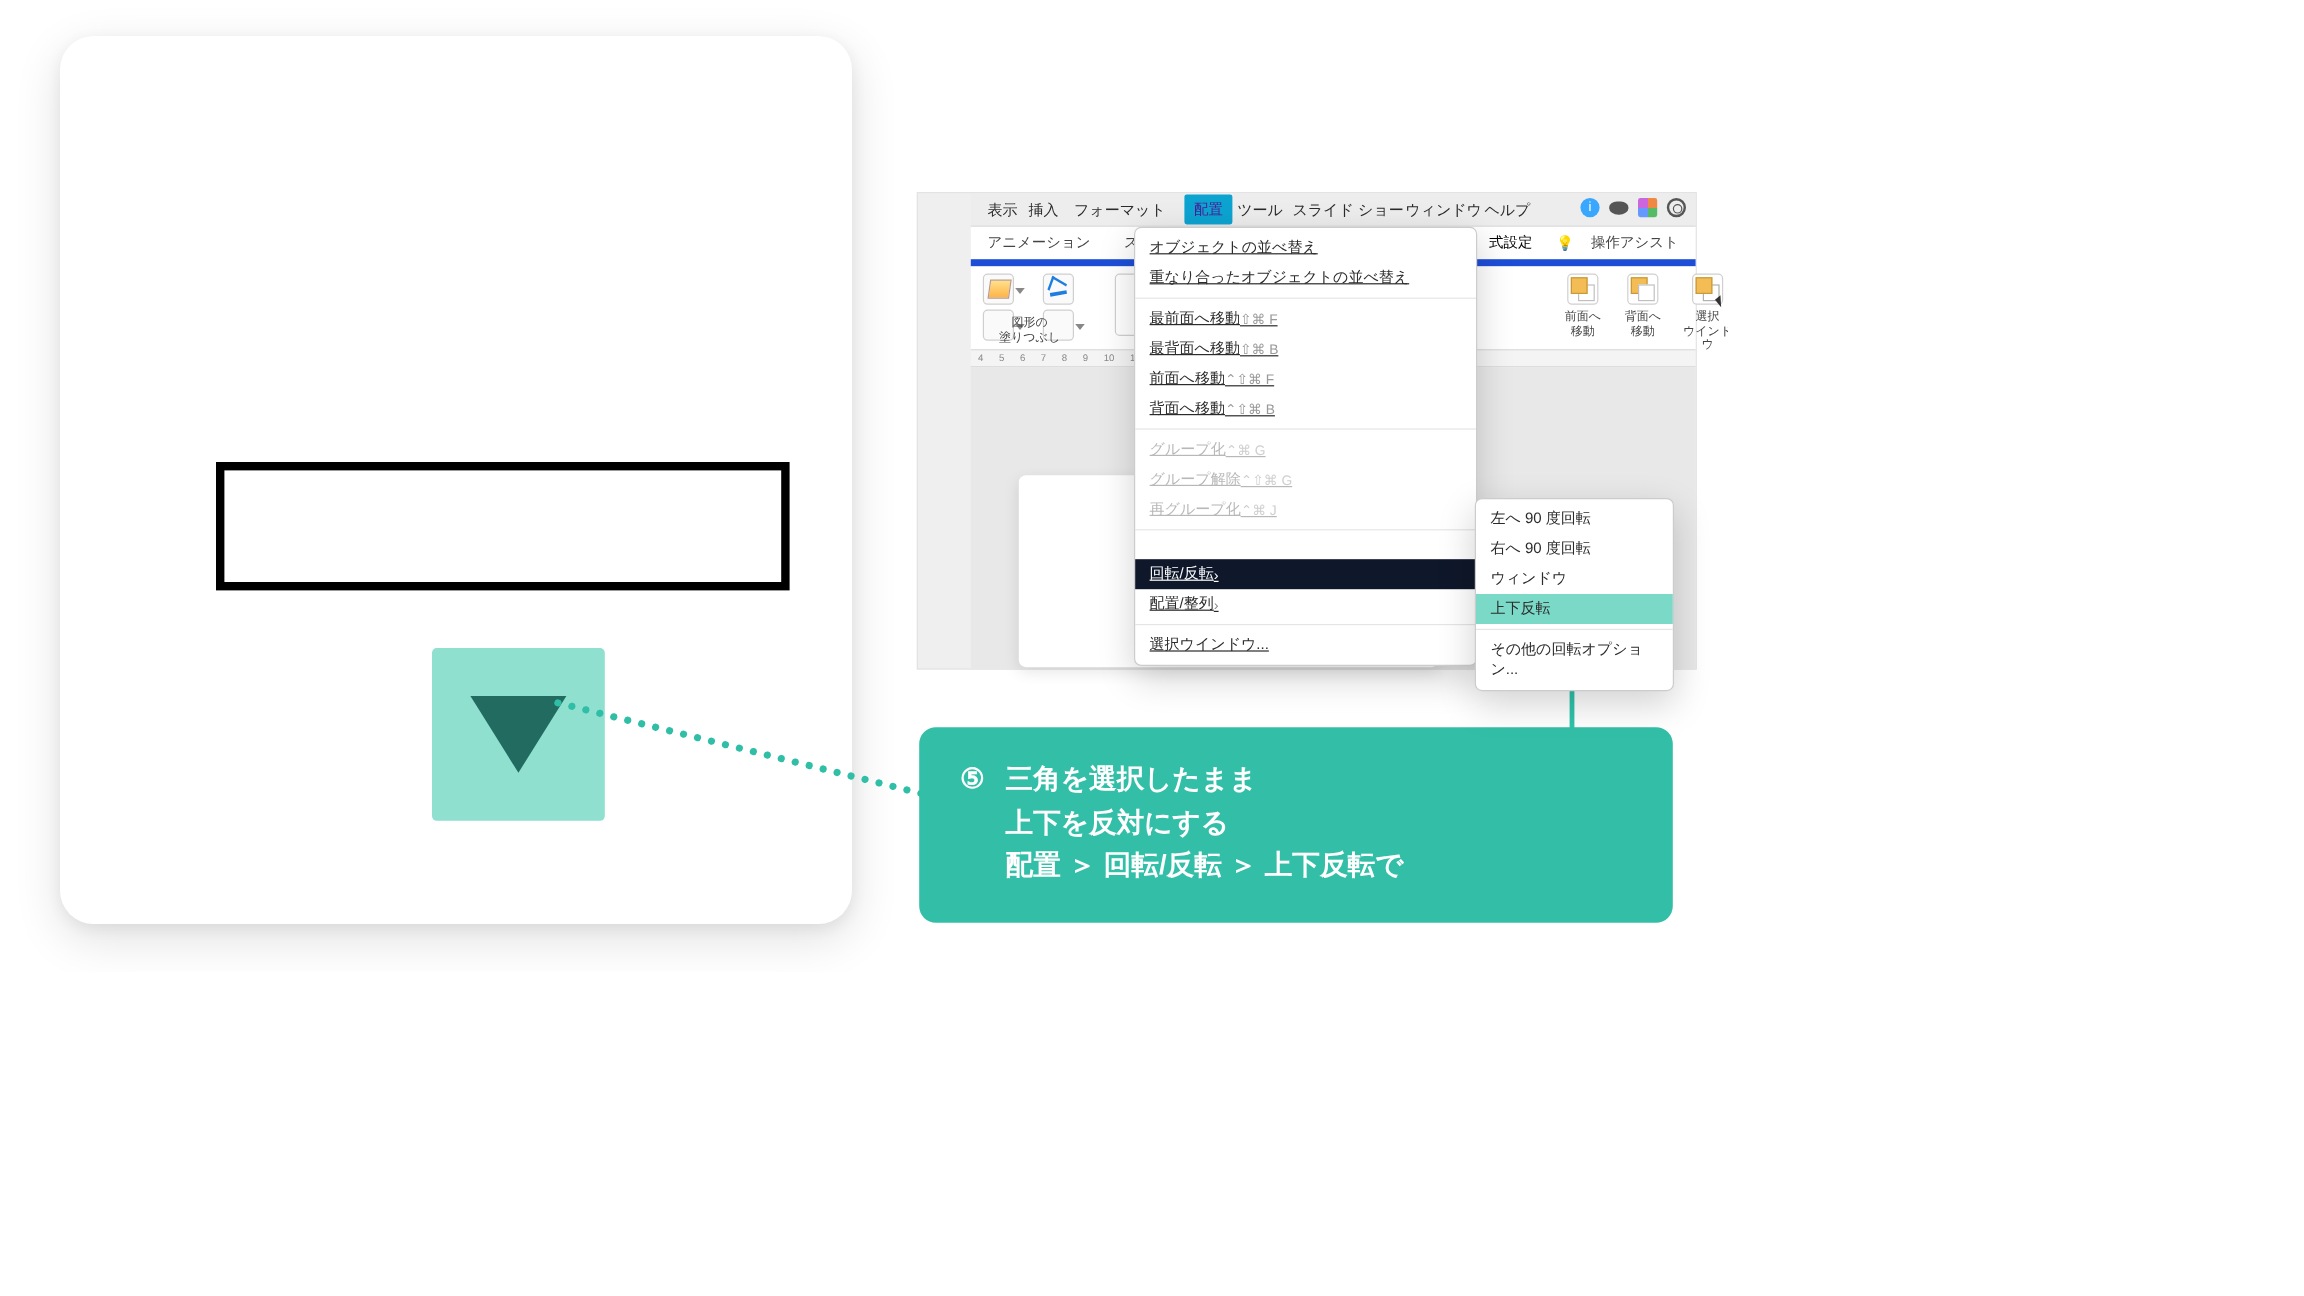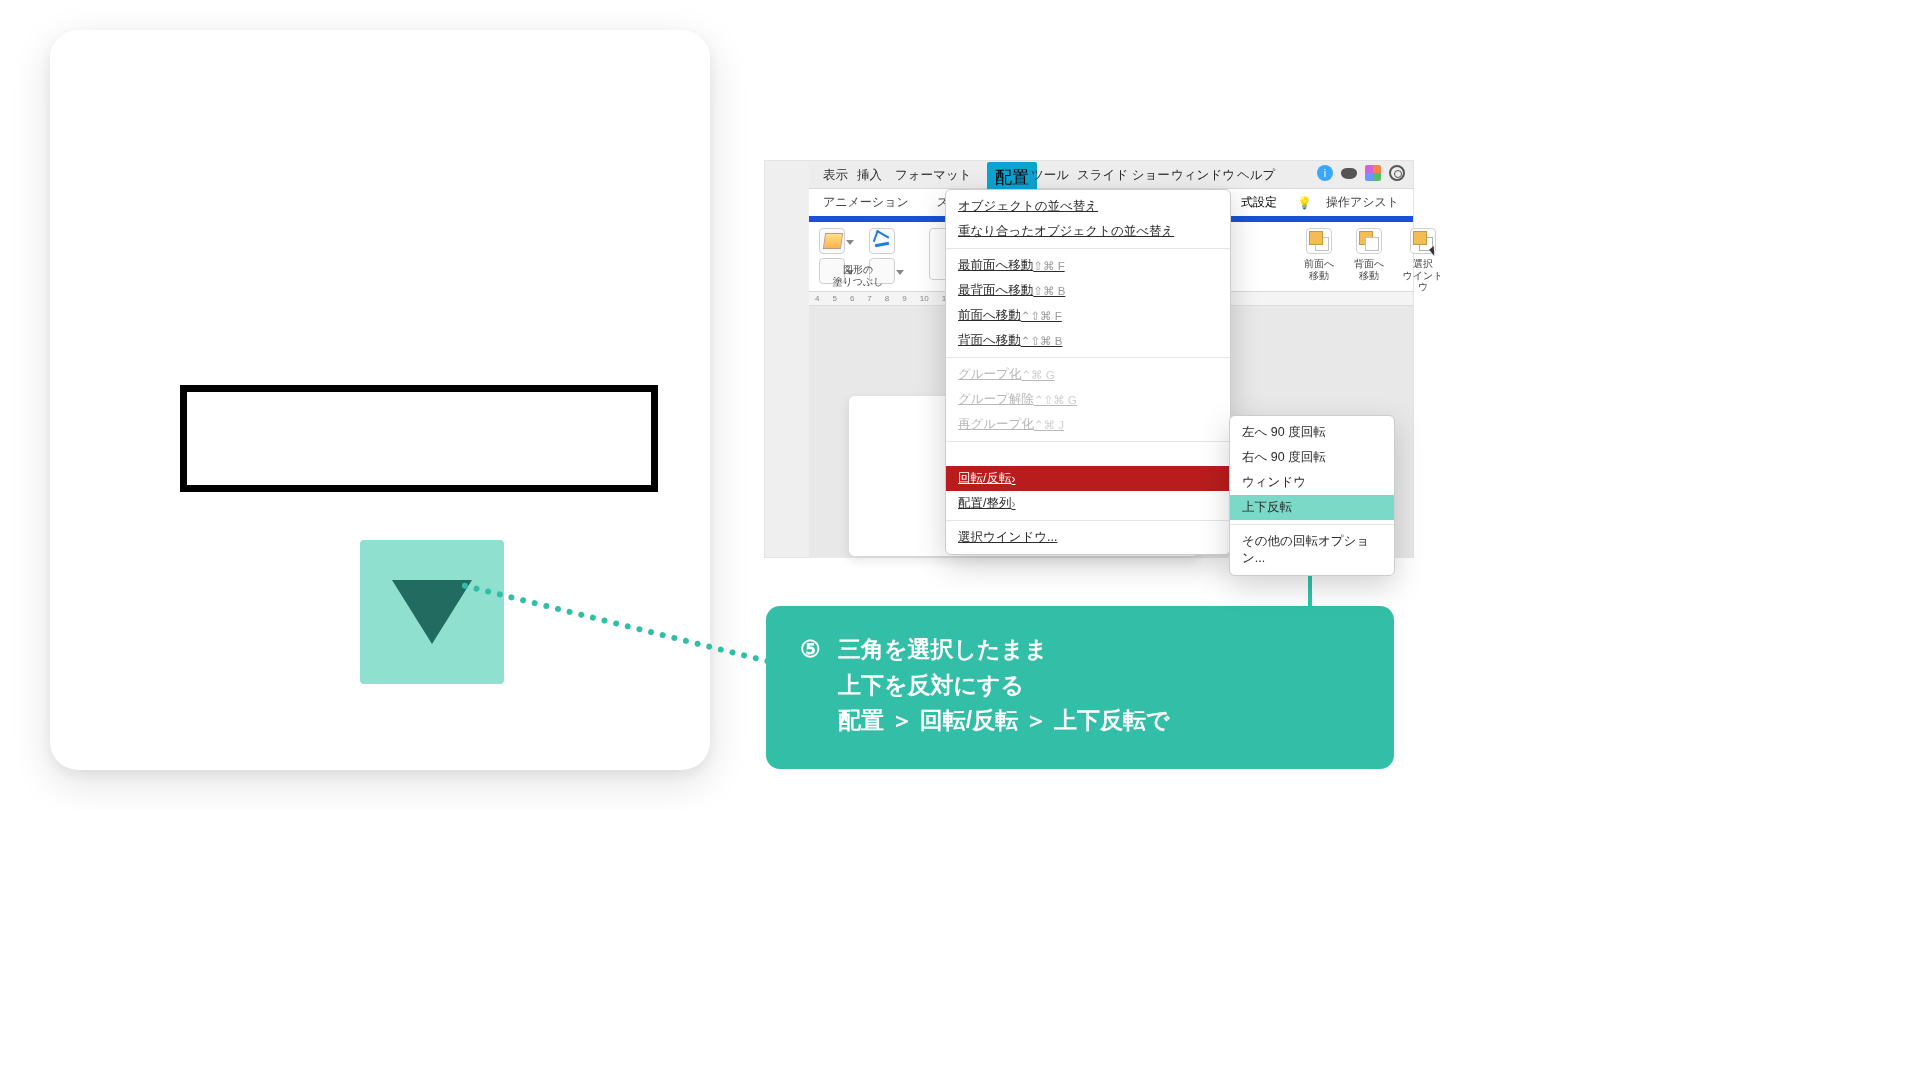--- a/index.html
+++ b/index.html
@@ -84,24 +84,24 @@
     display: flex;
     align-items: center;
     padding-left: 10px;
     font-size: 12.5px;
     gap: 20px;
     position: relative;
   }
   .menubar span { white-space: nowrap; }
   .menubar .active-menu {
     background: #0da3d1;
-    color: #000000;
+    color: #4c1d95;
     padding: 4px 8px;
     border-radius: 2px;
-    font-size: 17px;
+    font-size: 12px;
     position: absolute;
     left: 178px;
     top: 1px;
   }
   .menubar .mb-item { position: absolute; top: 6px; }
   .mb-view { left: 14px; }
   .mb-insert { left: 48px; }
   .mb-format { left: 86px; }
   .mb-tools { left: 222px; }
   .mb-slideshow { left: 268px; }
@@ -204,21 +204,21 @@
     padding: 4px 12px;
     white-space: nowrap;
     color:#2b2b2b;
     text-decoration:underline;
   }
   .menu-panel .row.disabled { color:#b8b8b8; }
   .menu-panel .row .sc { font-size:11.5px; color:#9a9a9a; }
   .menu-panel .row.disabled .sc { color:#cfcfcf; }
   .menu-panel hr { border:none; border-top:1px solid #e5e5e5; margin:4px 0; }
   .menu-panel .row.hl {
-    background:#b91c1c; color:#fff;margin-top:24px;
+    background:#0f172a; color:#fff;margin-top:24px;
   }
   .menu-panel .row .chev { font-size:12px; }
   .menu-panel .row.sub .chev { color:#888; }
   .menu-panel .row.hl .chev { color:#fff; }
 
   
   .submenu {
     position:absolute;
     left: 464px;
     top: 254px;

